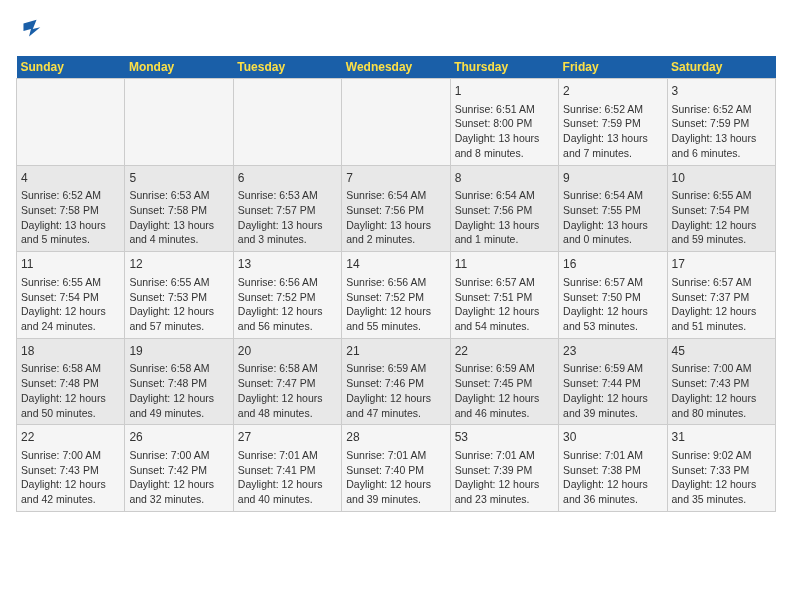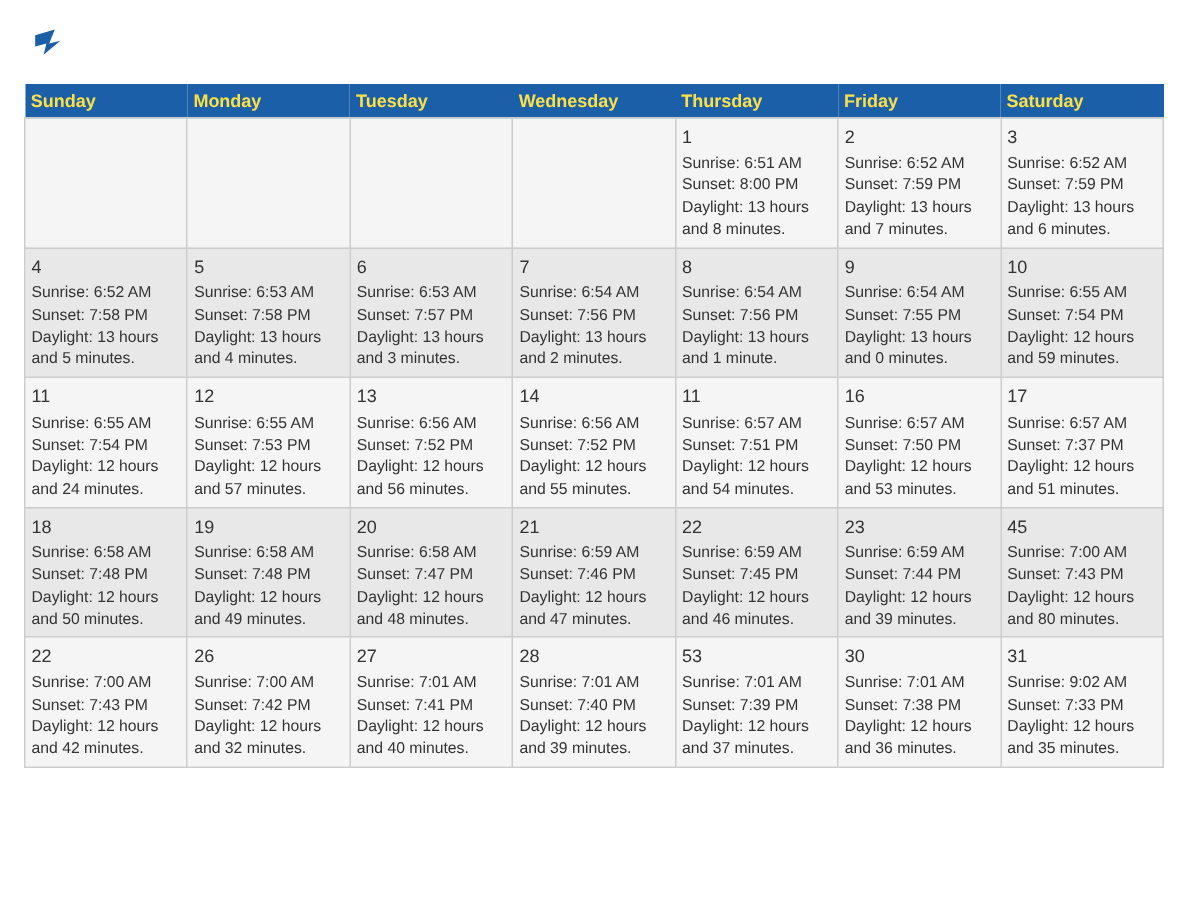--- a/index.html
+++ b/index.html
@@ -314,21 +314,21 @@
           <div>Sunrise: 7:01 AM</div>
           <div>Sunset: 7:40 PM</div>
           <div>Daylight: 12 hours</div>
           <div>and 39 minutes.</div>
         </td>
         <td>
           <span class="day-num">53</span>
           <div>Sunrise: 7:01 AM</div>
           <div>Sunset: 7:39 PM</div>
           <div>Daylight: 12 hours</div>
-          <div>and 37 minutes.</div>
+          <div>and 23 minutes.</div>
         </td>
         <td>
           <span class="day-num">30</span>
           <div>Sunrise: 7:01 AM</div>
           <div>Sunset: 7:38 PM</div>
           <div>Daylight: 12 hours</div>
           <div>and 36 minutes.</div>
         </td>
         <td>
           <span class="day-num">31</span>

